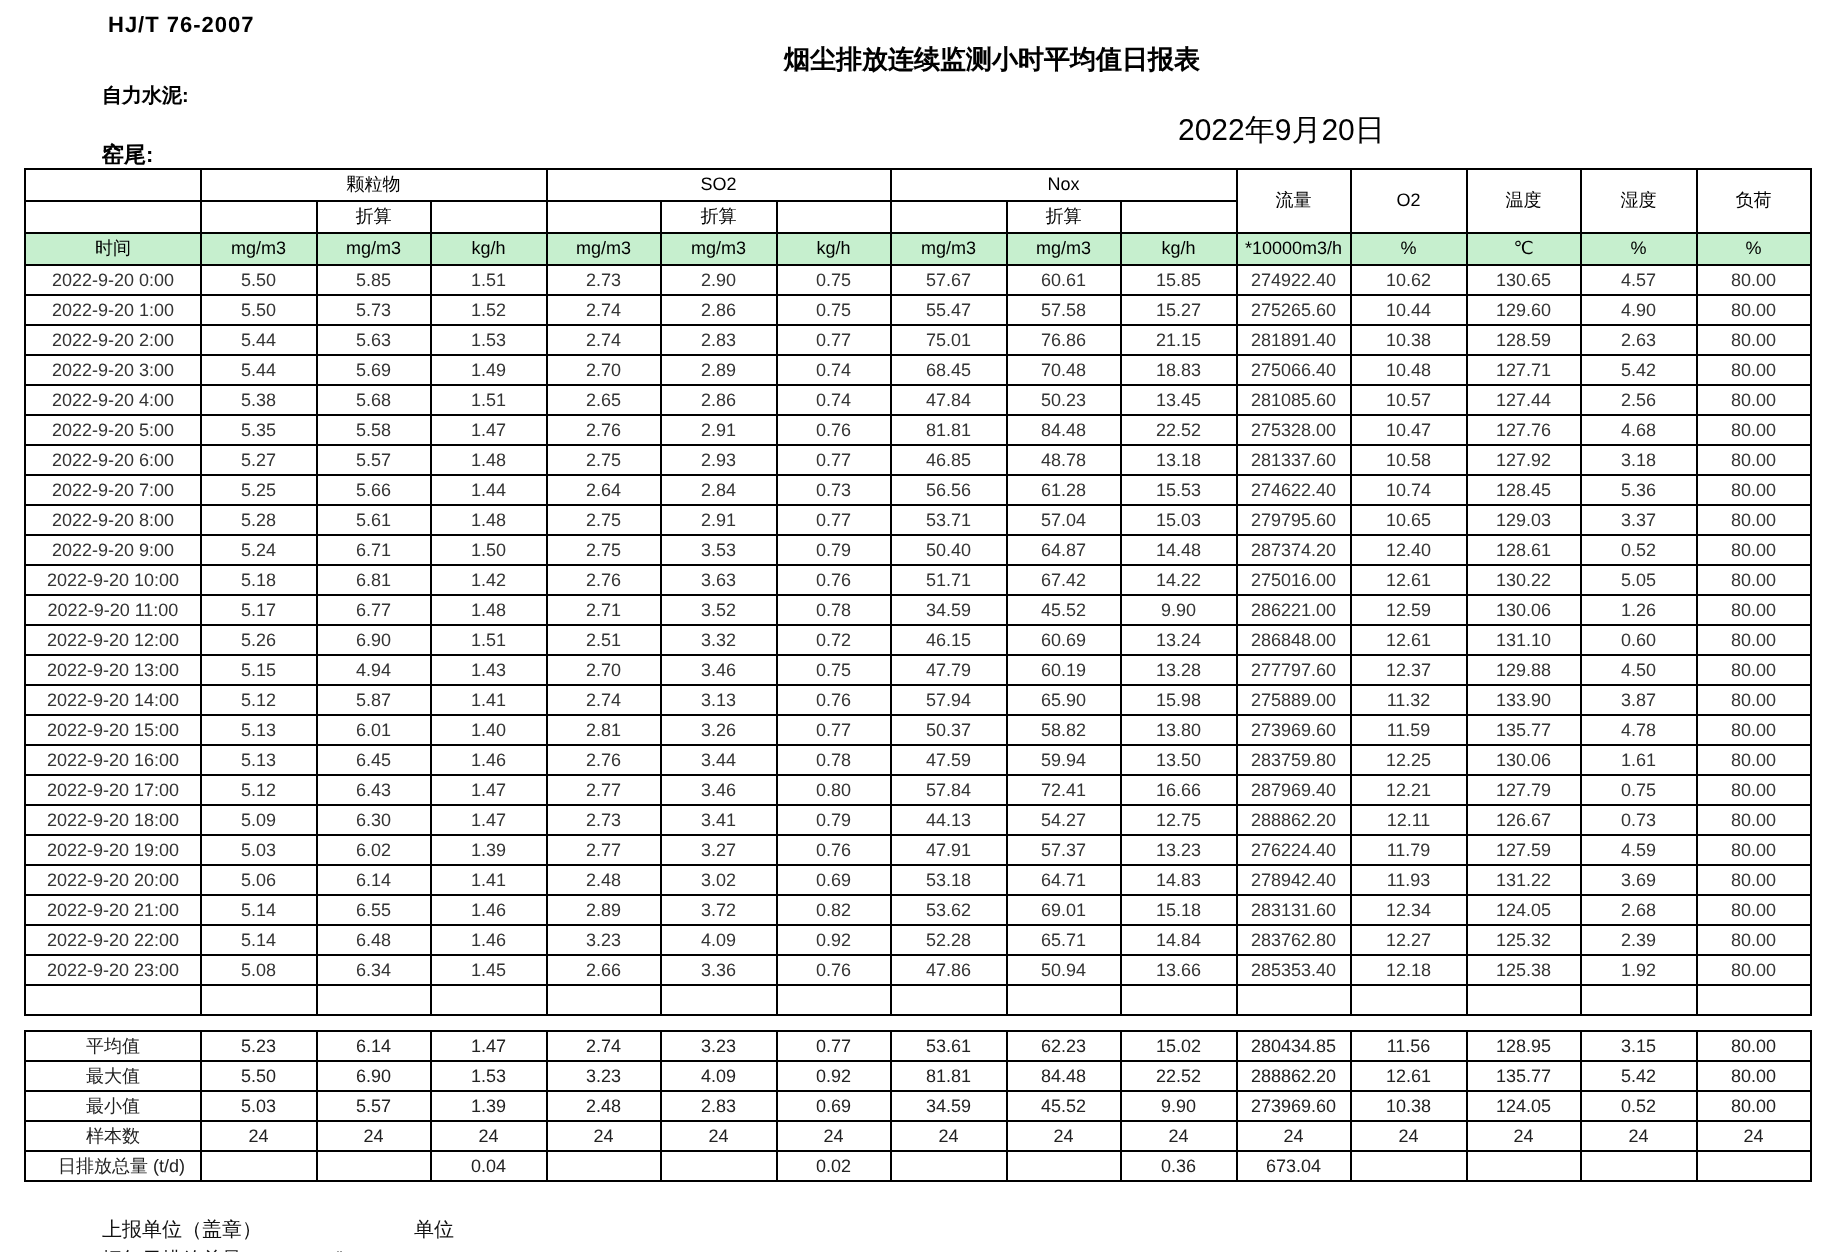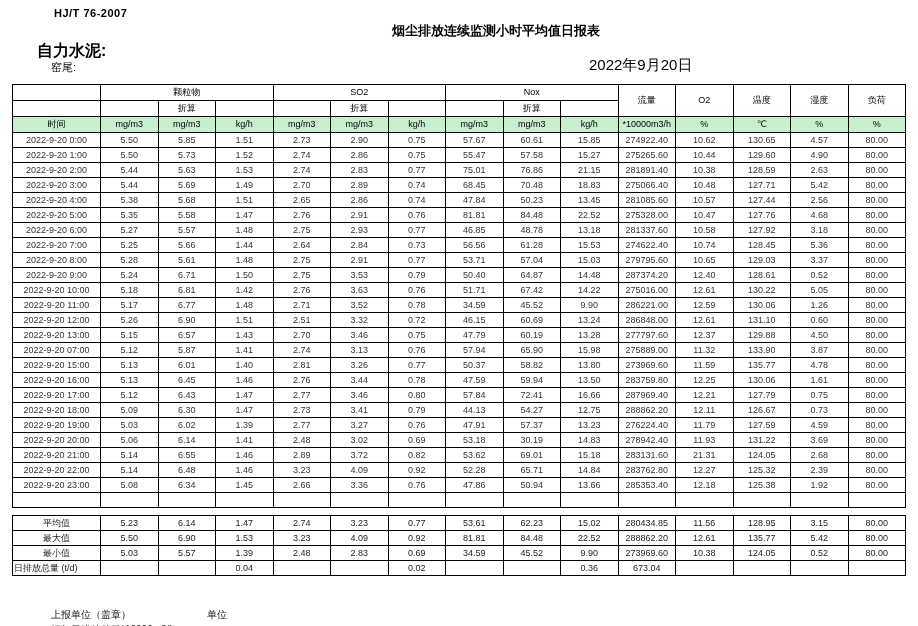--- a/index.html
+++ b/index.html
@@ -6,36 +6,36 @@
   html, body { margin:0; padding:0; }
   body {
     width: 918px; height: 626px; background: #ffffff;
     font-family: "Liberation Sans", "DejaVu Sans", sans-serif;
     position: relative; overflow: hidden; color: #000;
   }
   .abs { position: absolute; white-space: nowrap; padding-left: 37px; }
   #standard { left: 17px; top: 7px; font-size: 11px; font-weight: bold; letter-spacing: .5px; }
   #title-wrap { left: 0; top: 21px; width: 918px; text-align: center; }
   #title { font-size: 13px; font-weight: bold; }
-  #company { left: 0; top: 41px; font-size: 16px; font-weight: bold; }
-  #stack { left: 14px; top: 60px; font-size: 11px; font-weight: normal; text-align: center; }
+  #company { left: 14px; top: 41px; font-size: 10px; font-weight: bold; }
+  #stack { left: 14px; top: 70px; font-size: 11px; font-weight: bold; text-align: center; }
   #date { left: 552px; top: 56px; font-size: 15px; }
 
   #table-area { position: absolute; left: 12px; top: 84px; width: 764px; }
   table { border-collapse: collapse; table-layout: fixed; width: 894px; }
   col.c-time { width: 88px; }
   td {
     border: 1px solid #000; padding: 0; height: 14px; line-height: 14px;
     font-size: 9px; text-align: center; overflow: hidden; white-space: nowrap;
     color: #333;
   }
   thead td { color: #000; height: 15px; line-height: 15px; }
   tr.units td { background: var(--green); }
   #summary-table { margin-top: 7px; }
-  td.left-label { text-align: left; padding-left: 1px; }
+  td.left-label { text-align: left; padding-left: 16px; }
   #summary-table td { color: #222; }
 
   #footer-flue { left: 14px; top: 591px; font-size: 10px; color: #111; margin-top: 32px; }
   #footer-report-unit { left: 14px; top: 608px; font-size: 10px; color: #111; }
   #footer-unit { left: 170px; top: 608px; font-size: 10px; color: #111; }
 </style>
 </head>
 <body>
 
 <div class="abs" id="standard">HJ/T  76-2007</div>
@@ -325,36 +325,36 @@
           <td>13.24</td>
           <td>286848.00</td>
           <td>12.61</td>
           <td>131.10</td>
           <td>0.60</td>
           <td>80.00</td>
         </tr>
         <tr>
           <td>2022-9-20 13:00</td>
           <td>5.15</td>
-          <td>6.57</td>
+          <td>4.94</td>
           <td>1.43</td>
           <td>2.70</td>
           <td>3.46</td>
           <td>0.75</td>
           <td>47.79</td>
           <td>60.19</td>
           <td>13.28</td>
           <td>277797.60</td>
           <td>12.37</td>
           <td>129.88</td>
           <td>4.50</td>
           <td>80.00</td>
         </tr>
         <tr>
-          <td>2022-9-20 07:00</td>
+          <td>2022-9-20 14:00</td>
           <td>5.12</td>
           <td>5.87</td>
           <td>1.41</td>
           <td>2.74</td>
           <td>3.13</td>
           <td>0.76</td>
           <td>57.94</td>
           <td>65.90</td>
           <td>15.98</td>
           <td>275889.00</td>
@@ -450,41 +450,41 @@
         </tr>
         <tr>
           <td>2022-9-20 20:00</td>
           <td>5.06</td>
           <td>6.14</td>
           <td>1.41</td>
           <td>2.48</td>
           <td>3.02</td>
           <td>0.69</td>
           <td>53.18</td>
-          <td>30.19</td>
+          <td>64.71</td>
           <td>14.83</td>
           <td>278942.40</td>
           <td>11.93</td>
           <td>131.22</td>
           <td>3.69</td>
           <td>80.00</td>
         </tr>
         <tr>
           <td>2022-9-20 21:00</td>
           <td>5.14</td>
           <td>6.55</td>
           <td>1.46</td>
           <td>2.89</td>
           <td>3.72</td>
           <td>0.82</td>
           <td>53.62</td>
           <td>69.01</td>
           <td>15.18</td>
           <td>283131.60</td>
-          <td>21.31</td>
+          <td>12.34</td>
           <td>124.05</td>
           <td>2.68</td>
           <td>80.00</td>
         </tr>
         <tr>
           <td>2022-9-20 22:00</td>
           <td>5.14</td>
           <td>6.48</td>
           <td>1.46</td>
           <td>3.23</td>
@@ -600,20 +600,37 @@
           <td>34.59</td>
           <td>45.52</td>
           <td>9.90</td>
           <td>273969.60</td>
           <td>10.38</td>
           <td>124.05</td>
           <td>0.52</td>
           <td>80.00</td>
         </tr>
         <tr>
+          <td>样本数</td>
+          <td>24</td>
+          <td>24</td>
+          <td>24</td>
+          <td>24</td>
+          <td>24</td>
+          <td>24</td>
+          <td>24</td>
+          <td>24</td>
+          <td>24</td>
+          <td>24</td>
+          <td>24</td>
+          <td>24</td>
+          <td>24</td>
+          <td>24</td>
+        </tr>
+        <tr>
           <td class="left-label">日排放总量 (t/d)</td>
           <td></td>
           <td></td>
           <td>0.04</td>
           <td></td>
           <td></td>
           <td>0.02</td>
           <td></td>
           <td></td>
           <td>0.36</td>

